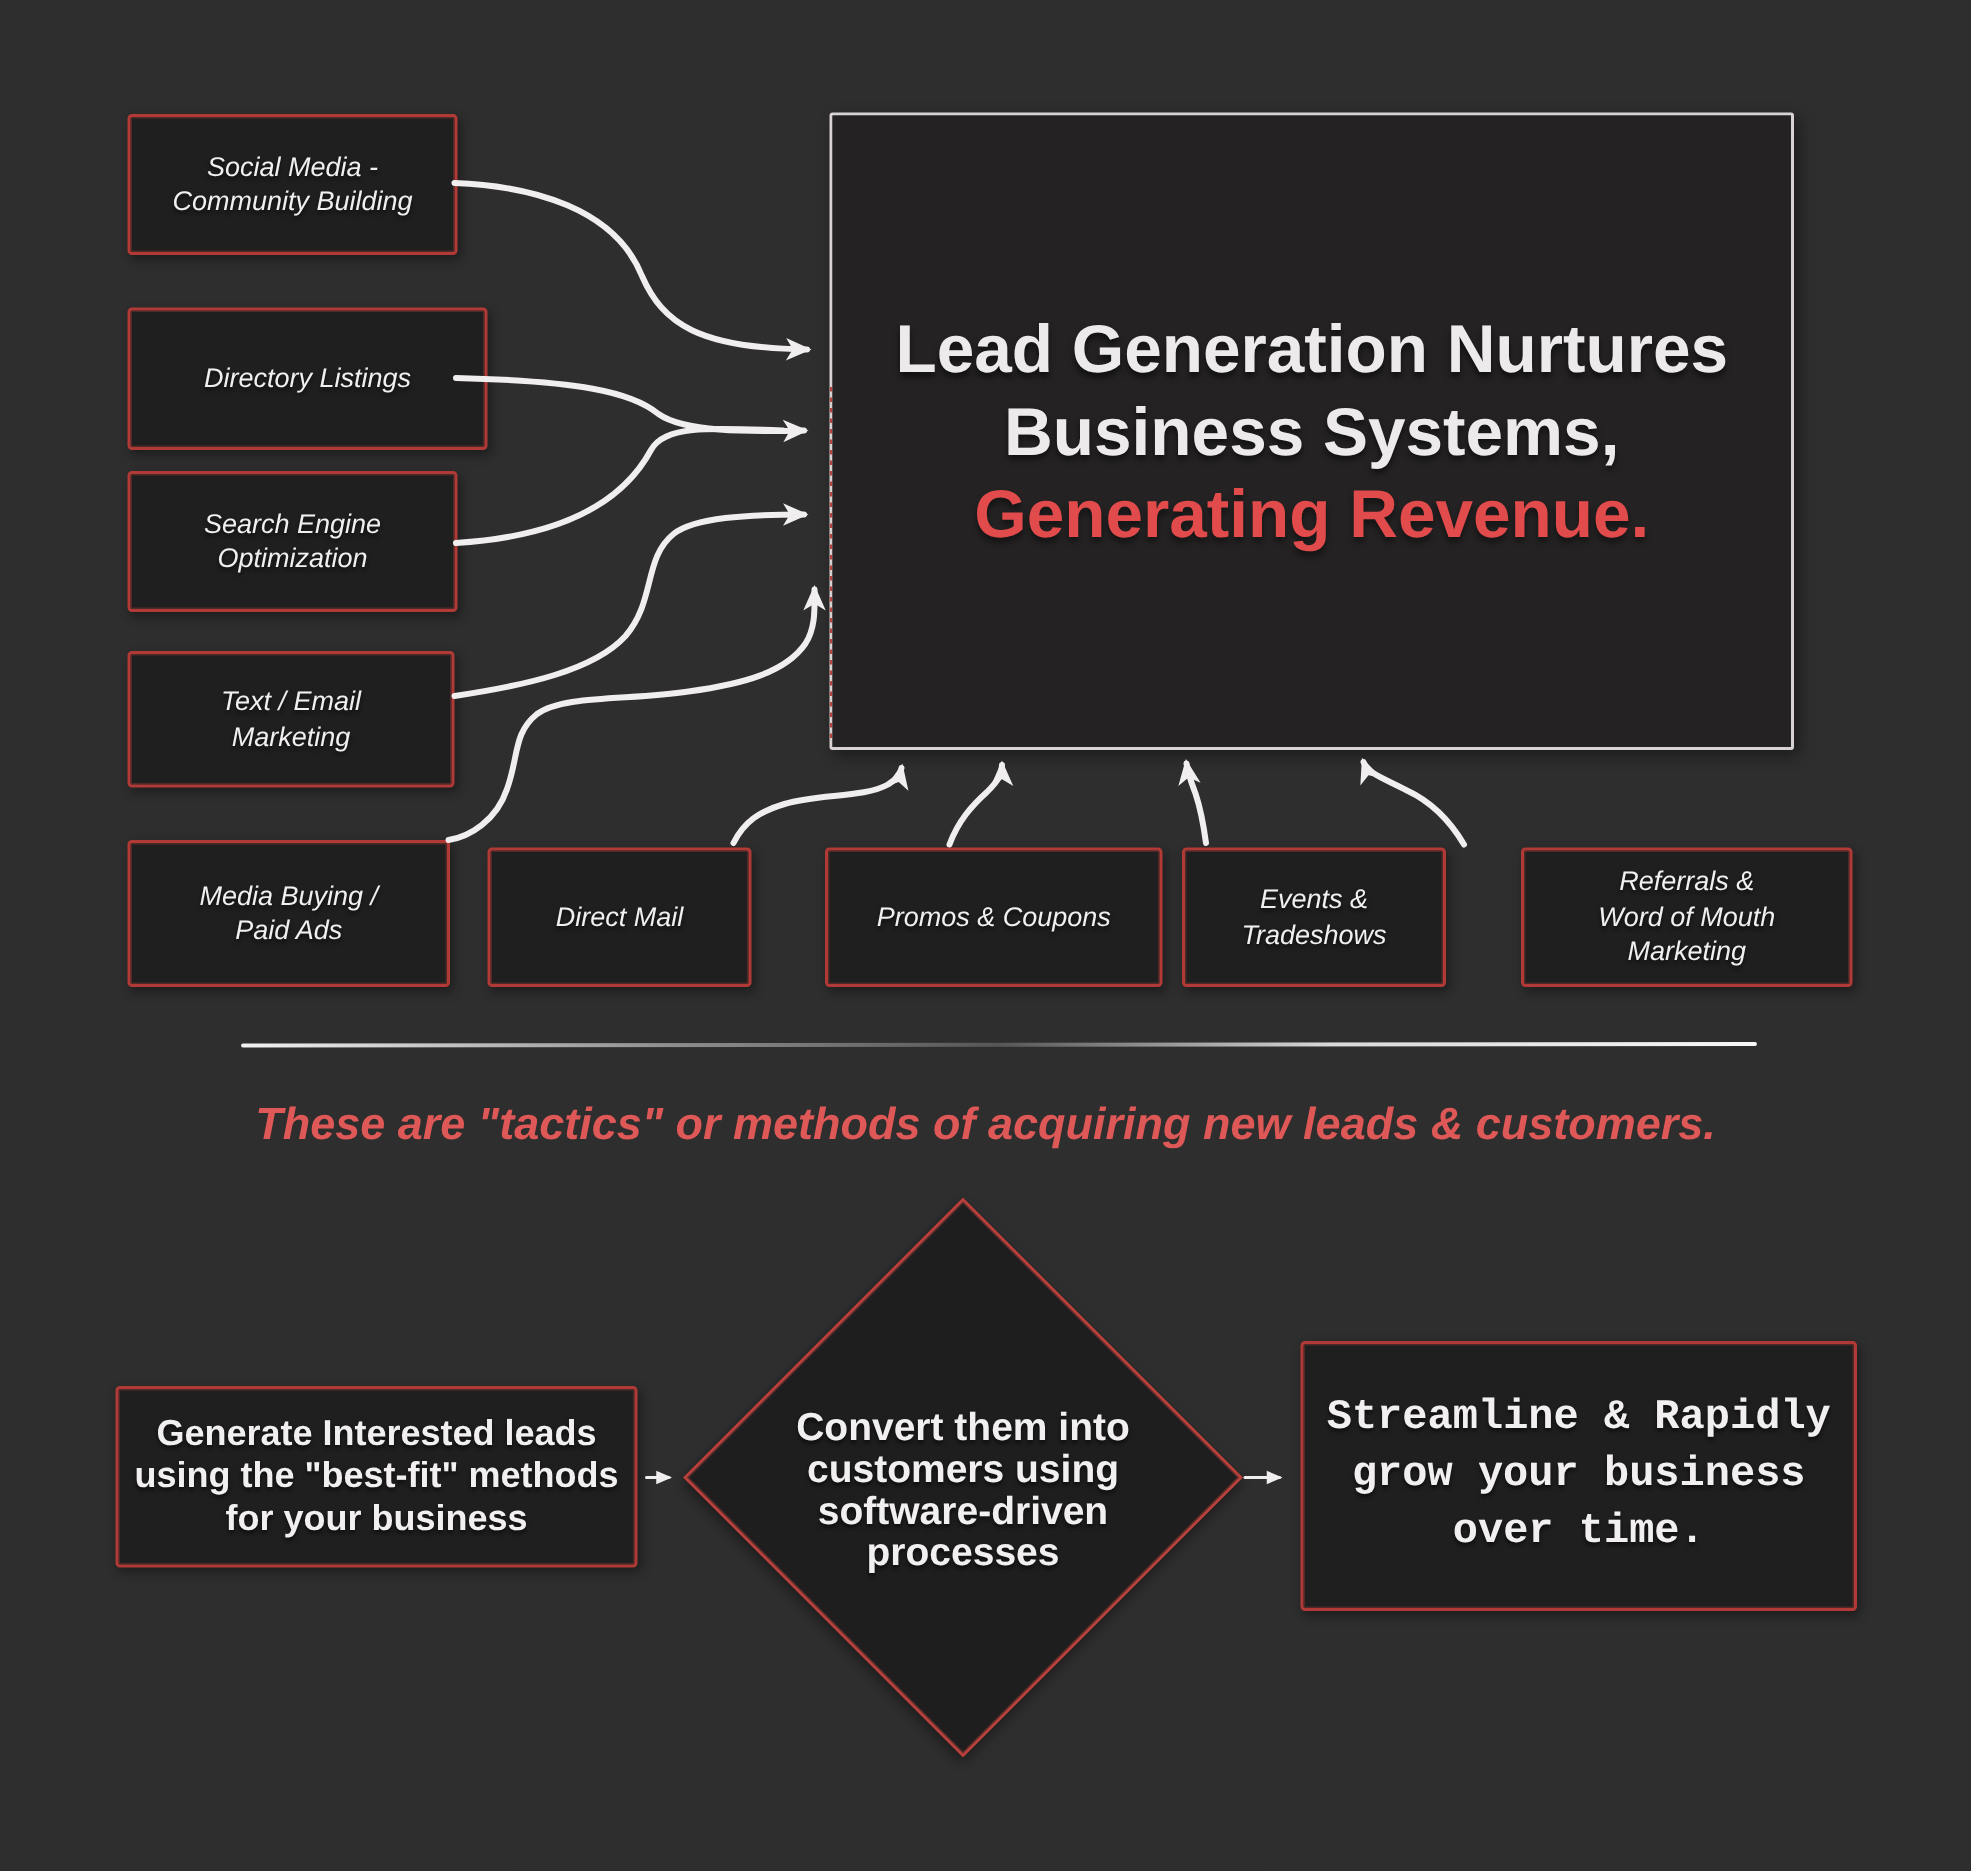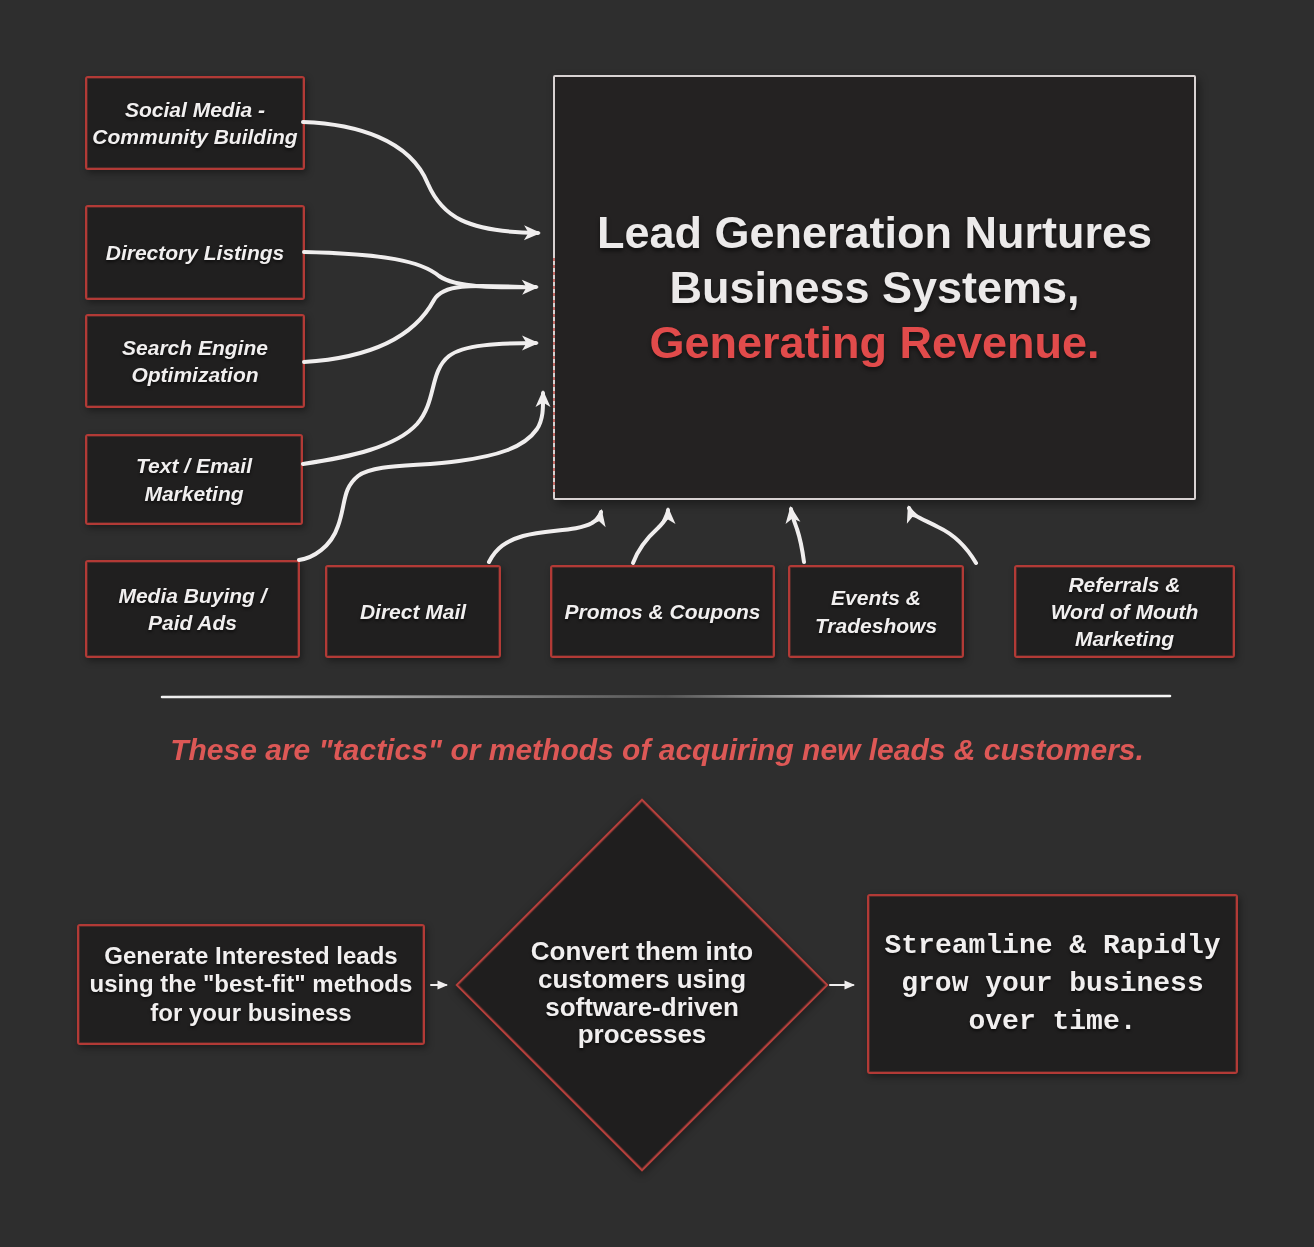--- a/index.html
+++ b/index.html
@@ -7,21 +7,21 @@
     position:relative;width:1314px;height:1247px;background:#2e2e2e;
     font-family:"Liberation Sans",sans-serif;overflow:hidden;
   }
   .box{
     position:absolute;box-sizing:border-box;
     background:#201f1f;border:2px solid #b23a36;border-radius:3px;
     box-shadow:inset 0 0 0 1px rgba(190,70,64,.30), 2px 3px 7px rgba(0,0,0,.38);
     display:flex;align-items:center;justify-content:center;text-align:center;
     color:#f1efef;
   }
-  .tactic{font-weight:bold;font-style:italic;font-size:21px;line-height:1.3;}
+  .tactic{font-weight:normal;font-style:italic;font-size:18px;line-height:1.3;}
   .label{white-space:pre-line;text-shadow:0 2px 3px rgba(0,0,0,.6);padding:0 4px;}
   .central{
     position:absolute;left:553px;top:75px;width:643px;height:425px;box-sizing:border-box;
     border:2px solid #d8d2d2;border-radius:2px;display:flex;flex-direction:row;
     box-shadow:3px 4px 10px rgba(0,0,0,.4);
   }
   .hatch{
     background:
       repeating-linear-gradient(135deg, rgba(60,20,20,.45) 0 7px, rgba(0,0,0,0) 7px 16px),
       repeating-linear-gradient(135deg, #9d4e4e 0 1.7px, #2e2727 1.7px 4.2px);
@@ -56,21 +56,21 @@
 </style>
 </head>
 <body>
 
 <div class="canvas">
 
   <div class="box tactic" style="left:85px;top:76px;width:220px;height:94px">
       <span class="label">Social Media -
 Community Building</span>
     </div>
-  <div class="box tactic" style="left:85px;top:205px;width:220px;height:95px">
+  <div class="box tactic" style="left:85px;top:205px;width:240px;height:95px">
       <span class="label">Directory Listings</span>
     </div>
   <div class="box tactic" style="left:85px;top:314px;width:220px;height:94px">
       <span class="label">Search Engine
 Optimization</span>
     </div>
   <div class="box tactic" style="left:85px;top:434px;width:218px;height:91px">
       <span class="label">Text / Email
 Marketing</span>
     </div>

